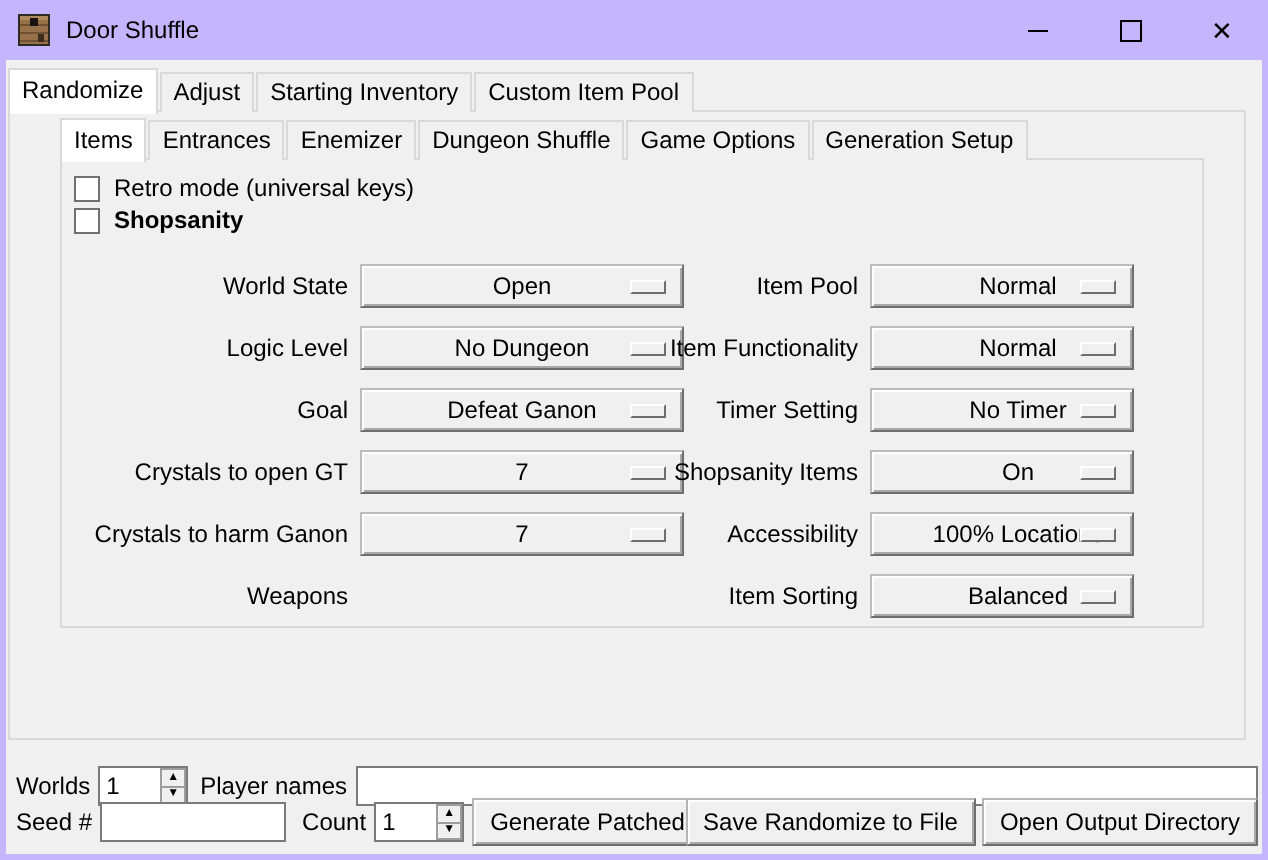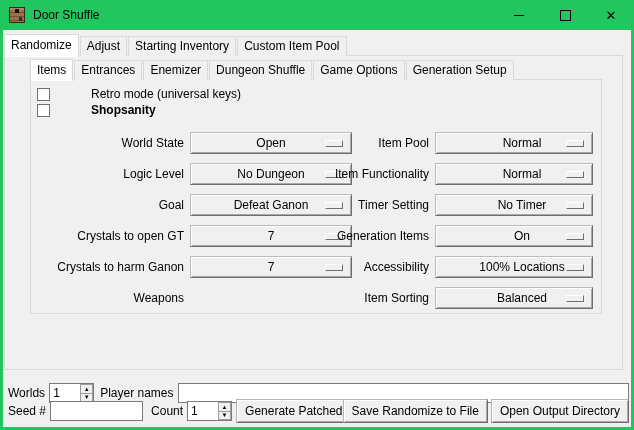--- a/index.html
+++ b/index.html
@@ -1,17 +1,17 @@
 <!DOCTYPE html>
 <html><head>
 <meta charset="utf-8">
 <style>
   html,body{margin:0;padding:0;background:#555;}
   .window{
-    position:relative;width:634px;height:430px;background:#22c55e;
+    position:relative;width:634px;height:430px;background:#c4b5fd;
     font-family:"Liberation Sans",sans-serif;font-size:12px;color:#000;
     overflow:hidden;
   }
   
   .titlebar{position:absolute;left:0;top:0;width:634px;height:30px;display:flex;align-items:center;}
   .app-icon{margin-left:9px;width:16px;height:16px;display:inline-block;}
   .title{margin-left:8px;font-size:12px;}
   .win-controls{position:absolute;right:0;top:0;height:30px;display:flex;}
   .win-btn{width:46px;height:30px;display:flex;align-items:center;justify-content:center;cursor:default;}
   .glyph-min{width:10px;height:1px;background:#000;display:block;}
@@ -25,36 +25,36 @@
   .sub-tabs{left:27px;top:28px;height:22px;}
   .tab{box-sizing:border-box;height:20px;line-height:18px;padding:0 6px;background:#f0f0f0;
        border:1px solid #d9d9d9;border-bottom:none;margin-right:1px;white-space:nowrap;text-align:right;}
   .tab.selected{height:23px;line-height:21px;background:#fff;margin-bottom:-1px;position:relative;z-index:3;}
   .sub-tabs .tab.selected{height:22px;line-height:20px;}
   .main-frame{position:absolute;left:1px;top:25px;width:619px;height:315px;box-sizing:border-box;
        border:1px solid #d9d9d9;background:#f0f0f0;}
   .sub-frame{position:absolute;left:27px;top:49px;width:572px;height:235px;box-sizing:border-box;
        border:1px solid #d9d9d9;background:#f0f0f0;}
   
-  .cb-row{position:absolute;left:34px;display:flex;align-items:center;height:14px;gap:34px;}
+  .cb-row{position:absolute;left:34px;display:flex;align-items:center;height:14px;}
   .checkbox{box-sizing:border-box;width:13px;height:13px;background:#fff;border:1px solid #707070;margin-right:7px;}
   
   .opts{position:absolute;}
-  .opts-left{left:12px;top:102px;padding-left:12px;}
+  .opts-left{left:2px;top:102px;padding-left:12px;}
   .opts-right{left:250px;top:102px;}
   .opt-row{display:flex;align-items:center;height:22px;margin-bottom:9px;}
   .opt-label{text-align:right;margin-right:6px;white-space:nowrap;}
   .opts-left .opt-label{width:157px;}
   .opts-right .opt-label{width:176px;}
   .dropdown{box-sizing:border-box;height:22px;position:relative;background:#f0f0f0;
        display:flex;align-items:center;justify-content:center;
        border:1px solid;border-color:#bcbcbc #6e6e6e #6e6e6e #bcbcbc;
        box-shadow:inset 1px 1px 0 #ffffff, inset -1px -1px 0 #a8a8a8;cursor:default;}
   .opts-left .dropdown{width:162px;}
-  .opts-right .dropdown{width:158px;padding-left:16px;}
+  .opts-right .dropdown{width:132px;padding-left:16px;}
   .dd-indicator{position:absolute;right:8px;top:7px;width:16px;height:5px;background:#f0f0f0;
        border:1px solid;border-color:#ffffff #6e6e6e #6e6e6e #ffffff;}
   
   .row1{position:absolute;left:5px;top:345px;right:2px;height:36px;display:flex;align-items:center;}
   .row2{position:absolute;left:5px;top:369px;height:24px;display:flex;align-items:center;}
   .row2-right{position:absolute;right:2px;top:369px;height:24px;display:flex;gap:3px;}
   .lbl{white-space:nowrap;}
   .text-input{box-sizing:border-box;height:20px;border:1px solid #7a7a7a;background:#fff;
        padding:1px 4px;font:12px "Liberation Sans",sans-serif;outline:none;}
   .spinbox{box-sizing:border-box;width:45px;height:20px;background:#fff;border:1px solid #7a7a7a;display:flex;}
@@ -190,21 +190,21 @@
         </div>
       </div>
       <div class="opt-row">
         <span class="opt-label">Timer Setting</span>
         <div class="dropdown">
           <span>No Timer</span>
           <span class="dd-indicator"></span>
         </div>
       </div>
       <div class="opt-row">
-        <span class="opt-label">Generation Items</span>
+        <span class="opt-label">Shopsanity Items</span>
         <div class="dropdown">
           <span>On</span>
           <span class="dd-indicator"></span>
         </div>
       </div>
       <div class="opt-row">
         <span class="opt-label">Accessibility</span>
         <div class="dropdown">
           <span>100% Locations</span>
           <span class="dd-indicator"></span>

